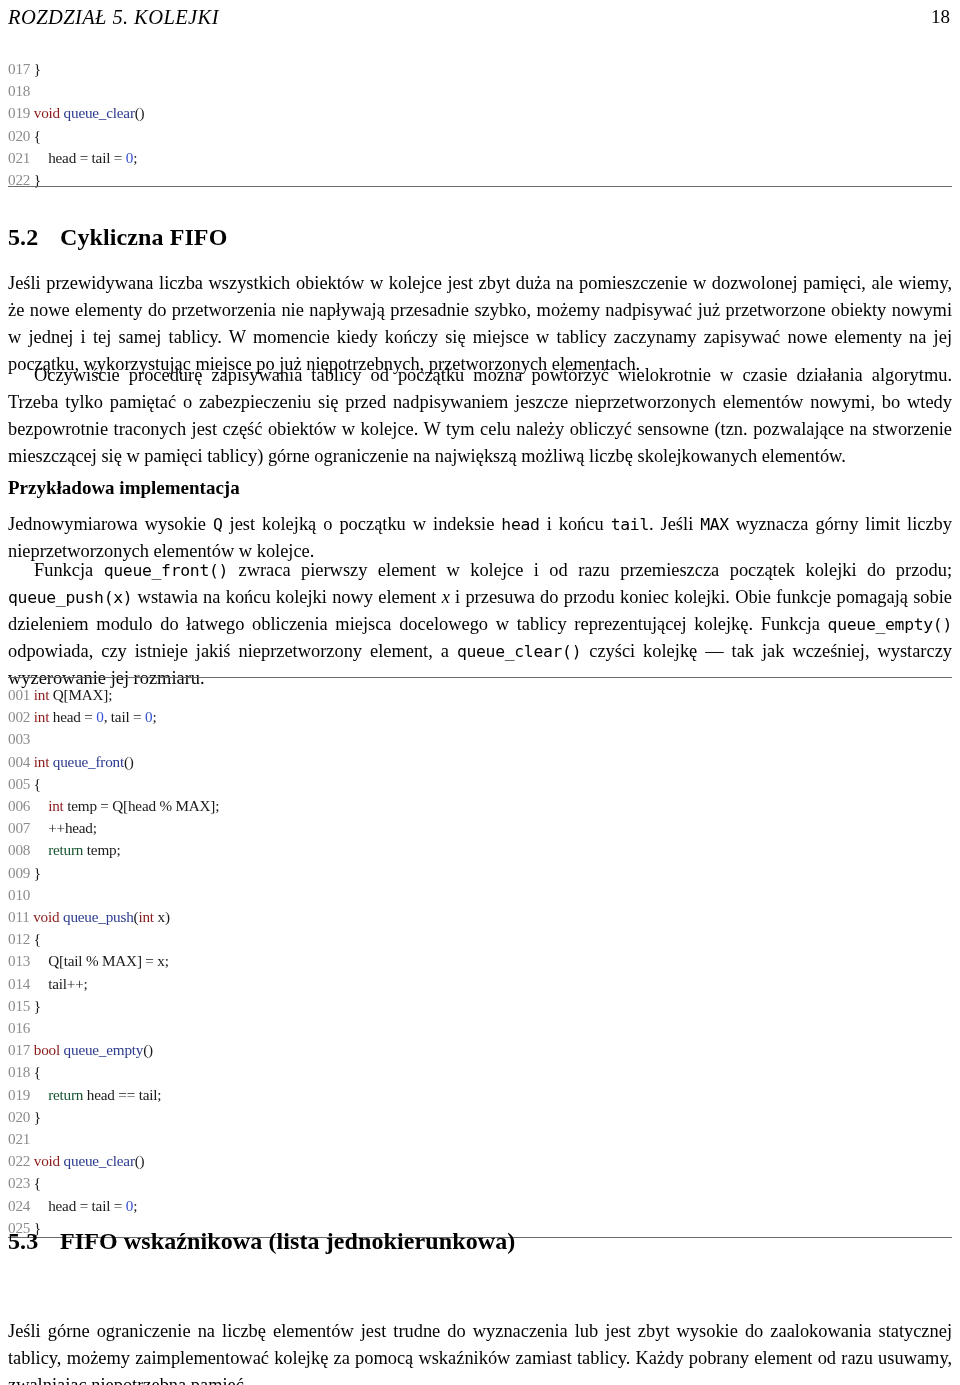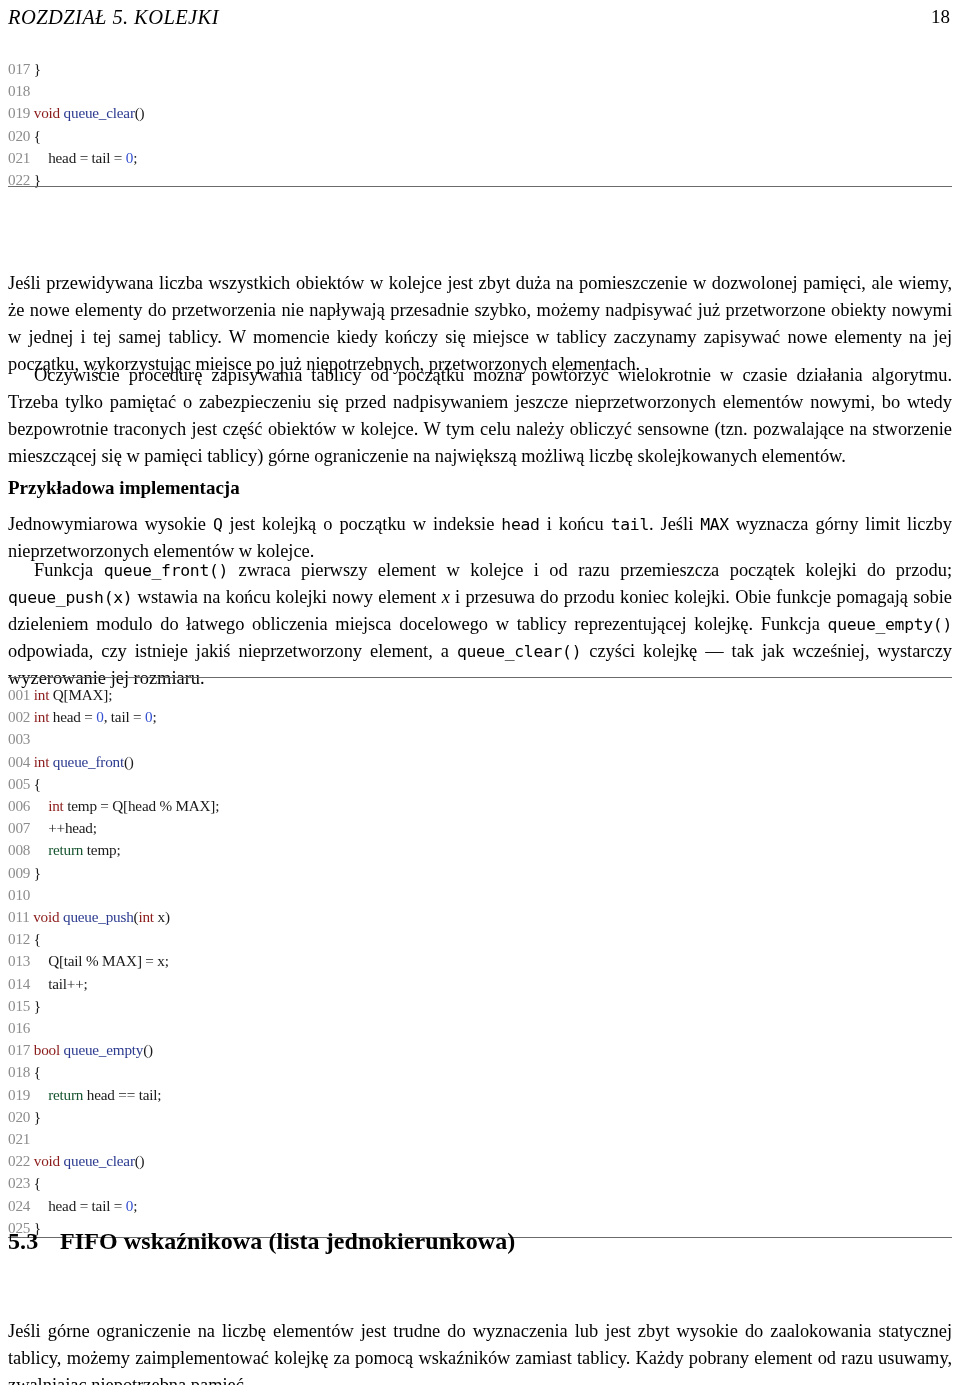--- a/index.html
+++ b/index.html
@@ -125,20 +125,25 @@
 
   <div class="runhead">
     <span class="chap">ROZDZIAŁ 5.  KOLEJKI</span>
     <span class="pageno">18</span>
   </div>
 
   <div id="block-listing-top" class="listing"><div><span class="ln">017 </span><span class="pl">}</span></div><div><span class="ln">018 </span>&nbsp;</div><div><span class="ln">019 </span><span class="kw">void</span><span class="pl"> </span><span class="fn">queue_clear</span><span class="pl">()</span></div><div><span class="ln">020 </span><span class="pl">{</span></div><div><span class="ln">021 </span><span class="pl">    head = tail = </span><span class="num">0</span><span class="pl">;</span></div><div><span class="ln">022 </span><span class="pl">}</span></div></div>
 
   <hr id="rule-after-top" class="rule">
 
+  <div id="block-sec52">
+    <h2 class="section">
+      <span class="secnum">5.2</span><span>Cykliczna FIFO</span>
+    </h2>
+  </div>
 
   <div id="block-para1">
     <p class="body">Jeśli przewidywana liczba wszystkich obiektów w kolejce jest zbyt duża na pomieszczenie w dozwolonej pamięci, ale wiemy, że nowe elementy do przetworzenia nie napływają przesadnie szybko, możemy nadpisywać już przetworzone obiekty nowymi w jednej i tej samej tablicy. W momencie kiedy kończy się miejsce w tablicy zaczynamy zapisywać nowe elementy na jej początku, wykorzystując miejsce po już niepotrzebnych, przetworzonych elementach.</p>
   </div>
 
   <div id="block-para2">
     <p class="body indent">Oczywiście procedurę zapisywania tablicy od początku można powtórzyć wielokrotnie w czasie działania algorytmu. Trzeba tylko pamiętać o zabezpieczeniu się przed nadpisywaniem jeszcze nieprzetworzonych elementów nowymi, bo wtedy bezpowrotnie traconych jest część obiektów w kolejce. W tym celu należy obliczyć sensowne (tzn. pozwalające na stworzenie mieszczącej się w pamięci tablicy) górne ograniczenie na największą możliwą liczbę skolejkowanych elementów.</p>
   </div>
 
   <div id="block-subsec">

